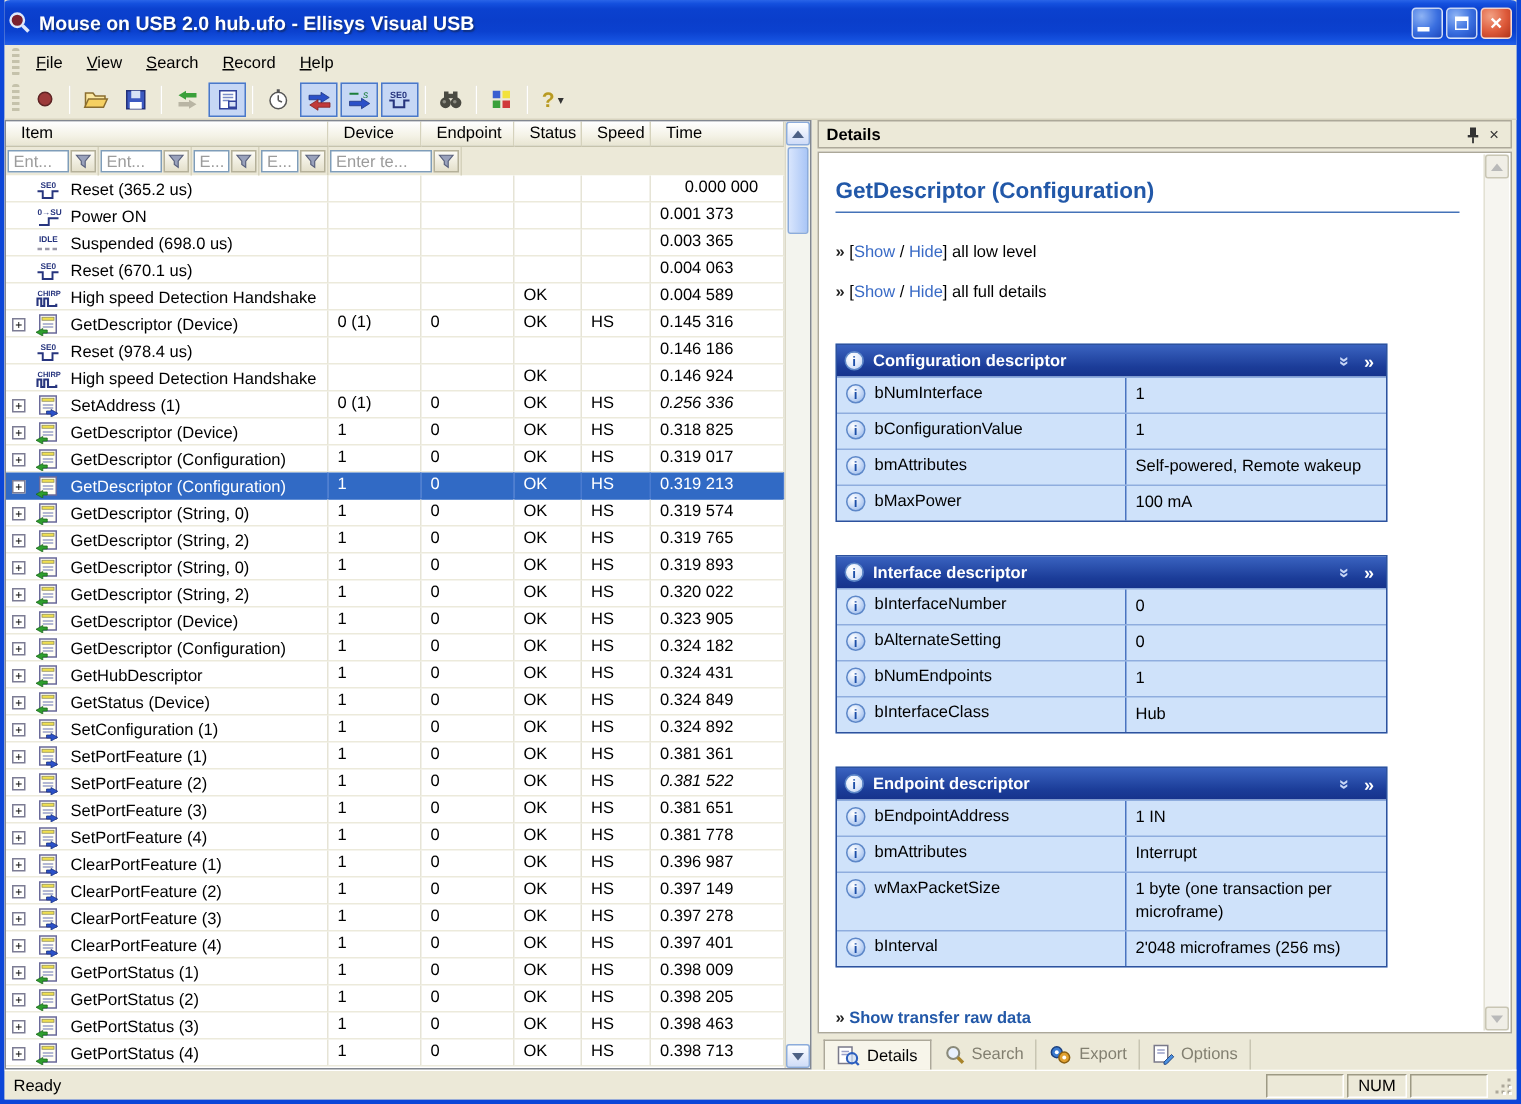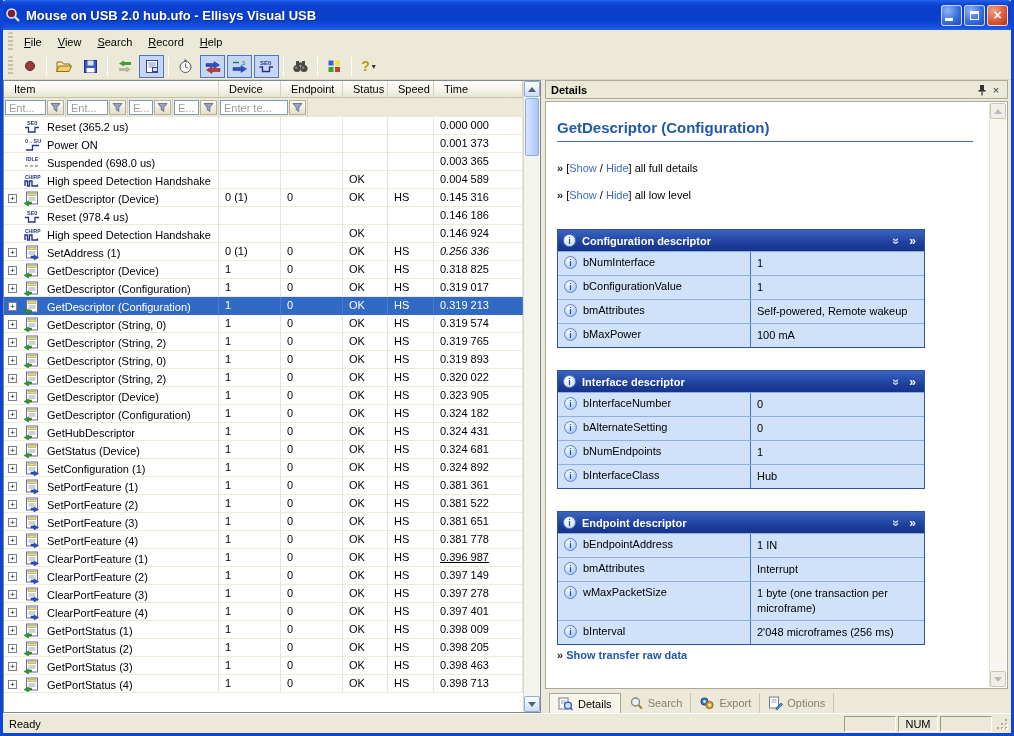--- a/index.html
+++ b/index.html
@@ -88,21 +88,21 @@
   .chev-down{display:inline-block;transform:rotate(90deg);margin-right:10px;}
   .chev-right{color:#fff;}
   .desc-row{display:flex;align-items:stretch;border-top:1px solid #8fadde;}
   .desc-row:first-of-type{border-top:none;}
   .dlabel{width:192px;flex:none;display:flex;align-items:flex-start;gap:6px;padding:4px 4px 4px 6px;}
   .dvalue{flex:1;border-left:1px solid #4a74c0;padding:4px 6px;line-height:15px;}
   .iico{width:13px;height:13px;flex:none;border-radius:50%;border:1px solid #5d87c8;color:#1d4fa8;
     background:radial-gradient(circle at 35% 30%,#fff,#cfdff8 45%,#8fb2e8);
     font:bold 9px/12px "Liberation Sans",sans-serif;text-align:center;}
   .desc-head .iico{background:radial-gradient(circle at 35% 30%,#fff,#e8effc 45%,#b8cef2);}
-  .raw-line{margin-top:4px;}
+  .raw-line{margin-top:28px;}
   .raw-line a{color:#2258a8;font-weight:bold;text-decoration:none;}
   
   .dp-tabs{height:24px;display:flex;align-items:flex-end;padding:2px 0 0 4px;background:#ece9d8;}
   .tab{height:20px;display:flex;align-items:center;gap:4px;padding:0 8px;color:#827f70;border-right:1px solid #c8c5b2;}
   .tab.active{background:#f7f5ea;border:1px solid #aca899;border-bottom:none;color:#000;border-right:1px solid #aca899;}
   
   .statusbar{height:20px;display:flex;align-items:center;background:#ece9d8;border-top:1px solid #fff;padding:0 2px 0 6px;}
   .statusbar .msg{flex:1;}
   .sb-cell{height:16px;border:1px solid;border-color:#9d9a84 #fff #fff #9d9a84;margin-left:2px;
     display:flex;align-items:center;justify-content:center;}
@@ -329,21 +329,21 @@
                   <text x="4" y="6" font-size="5.5" font-weight="bold" fill="#27357e">SE0</text>
                   <path d="M2 8.5 h3.5 v4.5 h6.5 v-4.5 h4" stroke="#27357e" stroke-width="1.3" fill="none"></path>
                 </svg>
               </span>
               <span>Reset (365.2 us)</span>
             </div>
             <div class="cell cell-device" style="width: 62px;"></div>
             <div class="cell cell-endpoint" style="width: 62px;"></div>
             <div class="cell cell-status" style="width: 45px;"></div>
             <div class="cell cell-speed" style="width: 46px;"></div>
-            <div class="cell cell-time" style="width: 89px;">0.000 000</div>
+            <div class="cell cell-time" style="width: 89px; text-align: center;">0.000 000</div>
           </div>
           <div class="grid-row">
             <div class="cell cell-item" style="width: 215px;">
               <span class="plus-slot"></span>
               <span class="icon-slot">
                 <svg width="21" height="15">
                   <text x="2" y="6" font-size="5.5" font-weight="bold" fill="#27357e">0→SU</text>
                   <path d="M3 13 h6.5 v-4.5 h6.5" stroke="#27357e" stroke-width="1.3" fill="none"></path>
                 </svg>
               </span>
@@ -370,20 +370,37 @@
             <div class="cell cell-endpoint" style="width: 62px;"></div>
             <div class="cell cell-status" style="width: 45px;"></div>
             <div class="cell cell-speed" style="width: 46px;"></div>
             <div class="cell cell-time" style="width: 89px;">0.003 365</div>
           </div>
           <div class="grid-row">
             <div class="cell cell-item" style="width: 215px;">
               <span class="plus-slot"></span>
               <span class="icon-slot">
                 <svg width="21" height="15">
+                  <text x="4" y="6" font-size="5.5" font-weight="bold" fill="#27357e">SE0</text>
+                  <path d="M2 8.5 h3.5 v4.5 h6.5 v-4.5 h4" stroke="#27357e" stroke-width="1.3" fill="none"></path>
+                </svg>
+              </span>
+              <span>Reset (670.1 us)</span>
+            </div>
+            <div class="cell cell-device" style="width: 62px;"></div>
+            <div class="cell cell-endpoint" style="width: 62px;"></div>
+            <div class="cell cell-status" style="width: 45px;"></div>
+            <div class="cell cell-speed" style="width: 46px;"></div>
+            <div class="cell cell-time" style="width: 89px;">0.004 063</div>
+          </div>
+          <div class="grid-row">
+            <div class="cell cell-item" style="width: 215px;">
+              <span class="plus-slot"></span>
+              <span class="icon-slot">
+                <svg width="21" height="15">
                   <text x="2" y="6" font-size="5" font-weight="bold" fill="#27357e">CHIRP</text>
                   <path d="M2 13 v-5 h2.5 v5 h2 v-5 h2.5 v5 h5.5 v-1.5" stroke="#27357e" stroke-width="1.4" fill="none"></path>
                 </svg>
               </span>
               <span>High speed Detection Handshake</span>
             </div>
             <div class="cell cell-device" style="width: 62px;"></div>
             <div class="cell cell-endpoint" style="width: 62px;"></div>
             <div class="cell cell-status" style="width: 45px;">OK</div>
             <div class="cell cell-speed" style="width: 46px;"></div>
@@ -700,21 +717,21 @@
                   <line x1="5.5" y1="9" x2="12.5" y2="9" stroke="#9aa0c8"></line>
                   <path d="M8.5 11 v2 h-3 v2 L1 12.5 5.5 10 v1 Z" fill="#2e9e2e" stroke="#1a661a" stroke-width="0.5"></path>
                 </svg>
               </span>
               <span>GetStatus (Device)</span>
             </div>
             <div class="cell cell-device" style="width: 62px;">1</div>
             <div class="cell cell-endpoint" style="width: 62px;">0</div>
             <div class="cell cell-status" style="width: 45px;">OK</div>
             <div class="cell cell-speed" style="width: 46px;">HS</div>
-            <div class="cell cell-time" style="width: 89px;">0.324 681</div>
+            <div class="cell cell-time" style="width: 89px;">0.324 849</div>
           </div>
           <div class="grid-row">
             <div class="cell cell-item" style="width: 215px;">
               <span class="plus-slot">
                 <span class="plusbox">+</span>
               </span>
               <span class="icon-slot">
                 <svg width="17" height="15">
                   <rect x="3.5" y="1" width="11" height="12" fill="#fffef4" stroke="#6a6a9a"></rect>
                   <rect x="5" y="2.5" width="8" height="2" fill="#f0e050" stroke="#8a8a5a" stroke-width="0.5"></rect>
@@ -766,21 +783,21 @@
                   <line x1="5.5" y1="9" x2="12.5" y2="9" stroke="#9aa0c8"></line>
                   <path d="M8 11 v2 h3 v2 L15.5 12.5 11 10 v1 Z" fill="#2b50c8" stroke="#1b337e" stroke-width="0.5"></path>
                 </svg>
               </span>
               <span>SetPortFeature (2)</span>
             </div>
             <div class="cell cell-device" style="width: 62px;">1</div>
             <div class="cell cell-endpoint" style="width: 62px;">0</div>
             <div class="cell cell-status" style="width: 45px;">OK</div>
             <div class="cell cell-speed" style="width: 46px;">HS</div>
-            <div class="cell cell-time" style="width: 89px;">0.381 522</div>
+            <div class="cell cell-time" style="width: 89px; font-style: italic;">0.381 522</div>
           </div>
           <div class="grid-row">
             <div class="cell cell-item" style="width: 215px;">
               <span class="plus-slot">
                 <span class="plusbox">+</span>
               </span>
               <span class="icon-slot">
                 <svg width="17" height="15">
                   <rect x="3.5" y="1" width="11" height="12" fill="#fffef4" stroke="#6a6a9a"></rect>
                   <rect x="5" y="2.5" width="8" height="2" fill="#f0e050" stroke="#8a8a5a" stroke-width="0.5"></rect>
@@ -832,21 +849,21 @@
                   <line x1="5.5" y1="9" x2="12.5" y2="9" stroke="#9aa0c8"></line>
                   <path d="M8 11 v2 h3 v2 L15.5 12.5 11 10 v1 Z" fill="#2b50c8" stroke="#1b337e" stroke-width="0.5"></path>
                 </svg>
               </span>
               <span>ClearPortFeature (1)</span>
             </div>
             <div class="cell cell-device" style="width: 62px;">1</div>
             <div class="cell cell-endpoint" style="width: 62px;">0</div>
             <div class="cell cell-status" style="width: 45px;">OK</div>
             <div class="cell cell-speed" style="width: 46px;">HS</div>
-            <div class="cell cell-time" style="width: 89px; text-decoration: underline;">0.396 987</div>
+            <div class="cell cell-time" style="width: 89px;">0.396 987</div>
           </div>
           <div class="grid-row">
             <div class="cell cell-item" style="width: 215px;">
               <span class="plus-slot">
                 <span class="plusbox">+</span>
               </span>
               <span class="icon-slot">
                 <svg width="17" height="15">
                   <rect x="3.5" y="1" width="11" height="12" fill="#fffef4" stroke="#6a6a9a"></rect>
                   <rect x="5" y="2.5" width="8" height="2" fill="#f0e050" stroke="#8a8a5a" stroke-width="0.5"></rect>
@@ -1021,22 +1038,22 @@
             </svg>
         </span>
         <span class="dp-ico">
             <span>×</span>
           </span>
       </div>
 
       <div class="dp-content">
         <div class="dp-heading">GetDescriptor (Configuration)</div>
         <div id="dp-links">
+            <div class="dp-linkline"><span class="chevtxt">»</span> [<a class="lnk">Show</a> / <a class="lnk">Hide</a>] all low level</div>
             <div class="dp-linkline"><span class="chevtxt">»</span> [<a class="lnk">Show</a> / <a class="lnk">Hide</a>] all full details</div>
-            <div class="dp-linkline"><span class="chevtxt">»</span> [<a class="lnk">Show</a> / <a class="lnk">Hide</a>] all low level</div>
           </div>
         <div id="dp-sections">
             <div class="desc-table first">
               <div class="desc-head">
                 <span class="iico">i</span>
                 <span class="ttl">Configuration descriptor</span>
                 <span class="chev chev-down">»</span>
                 <span class="chev chev-right">»</span>
               </div>
               <div class="desc-row">

